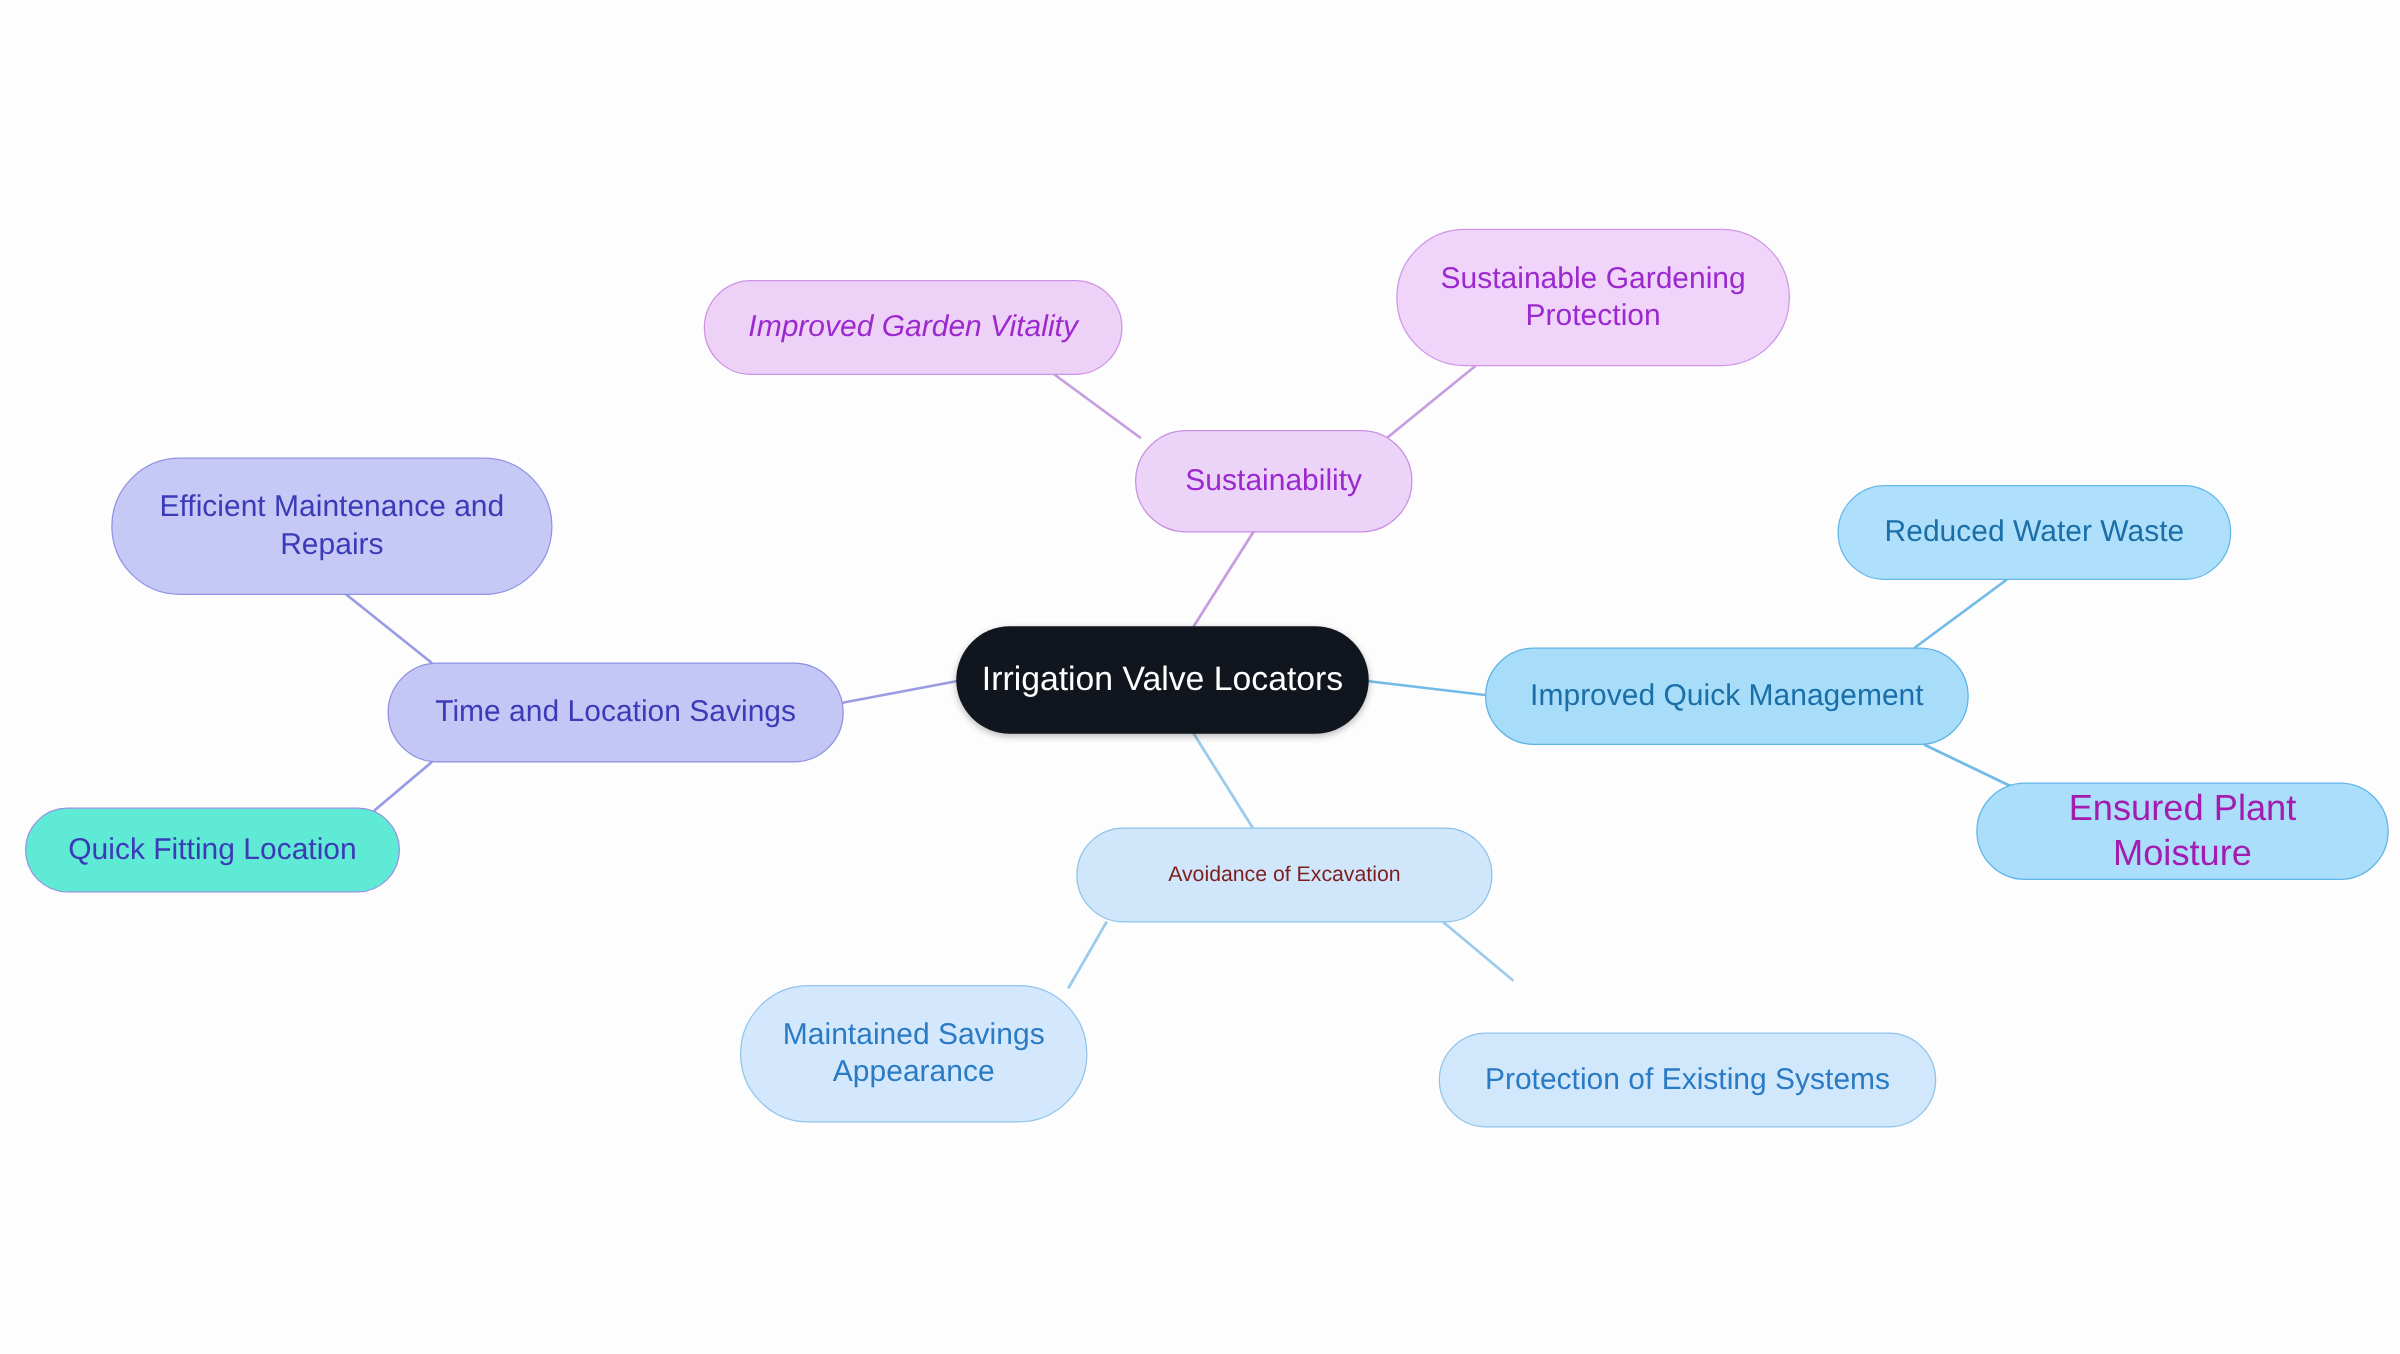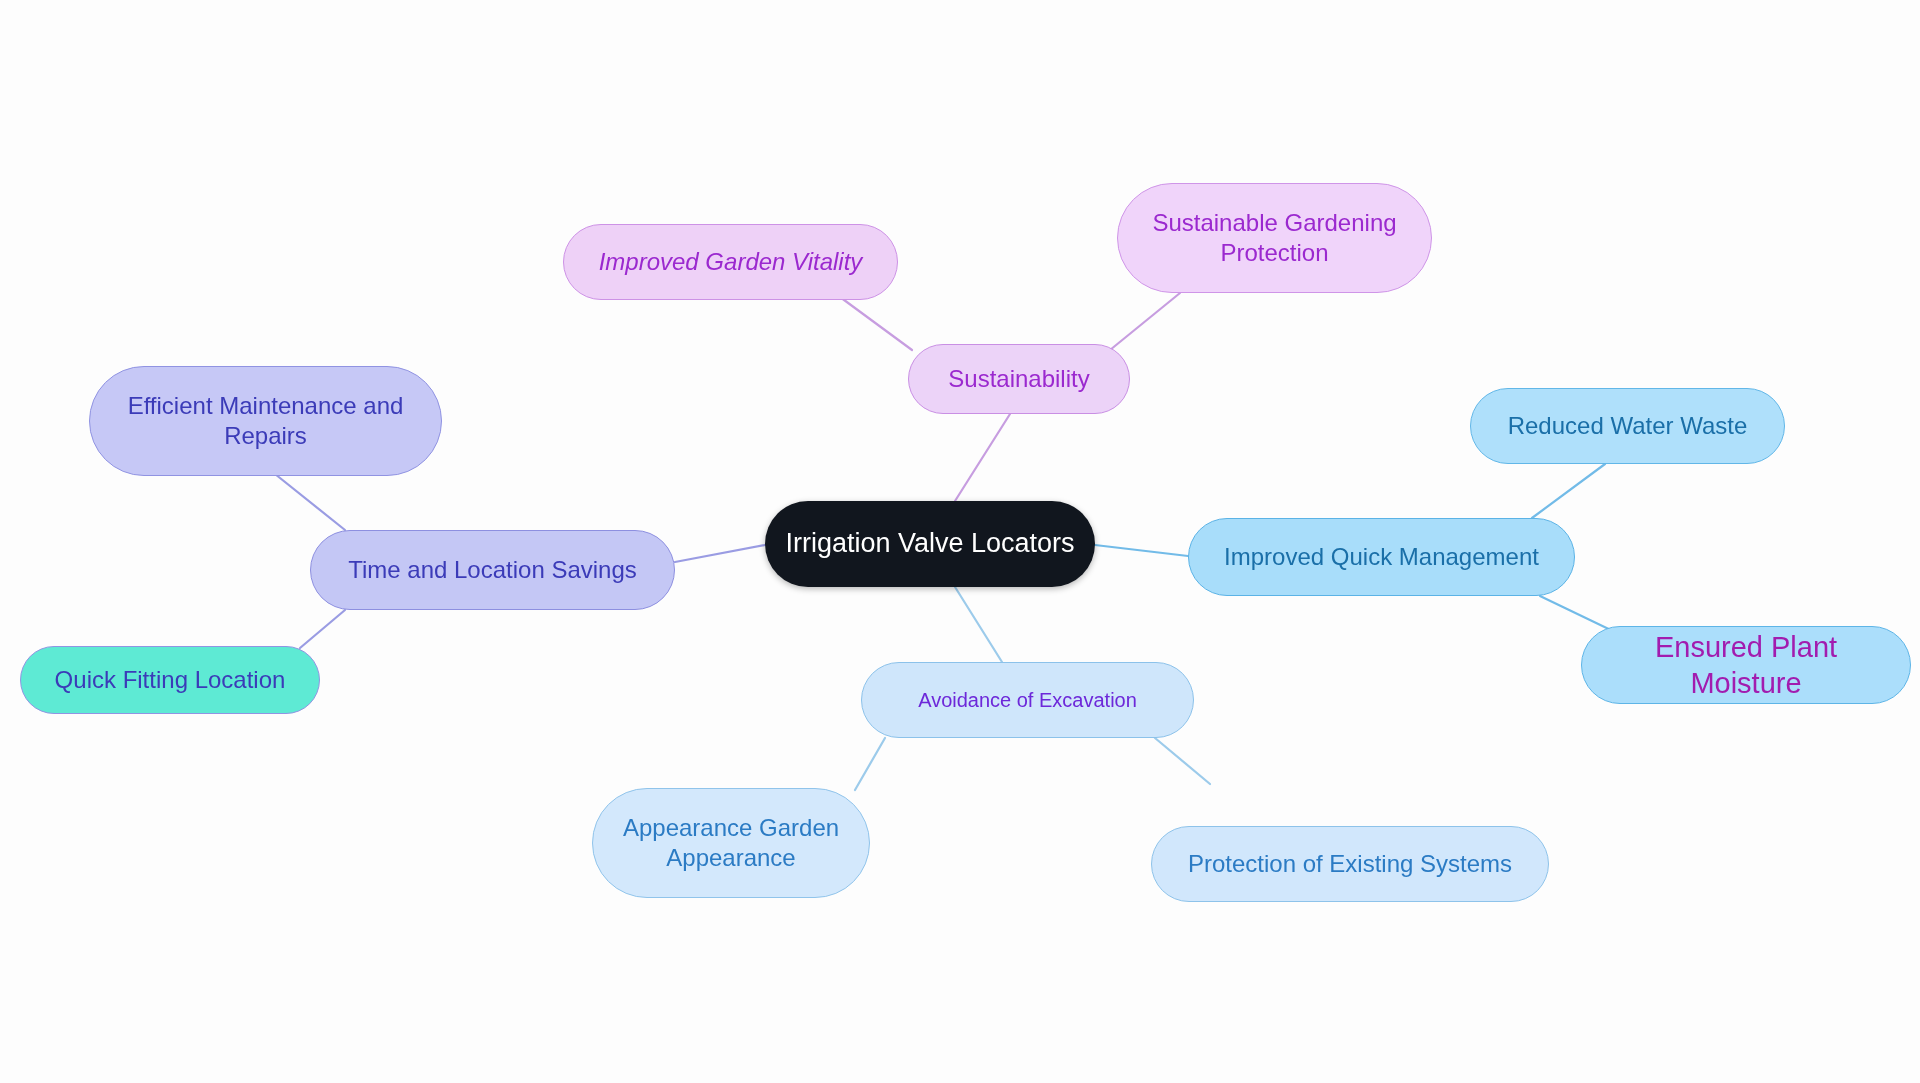--- a/index.html
+++ b/index.html
@@ -63,29 +63,29 @@
       <line x1="1540" y1="596" x2="1617" y2="633" stroke="#72bbe8" stroke-width="2.2" stroke-linecap="round"></line>
       <line x1="955" y1="587" x2="1002" y2="662" stroke="#9ccbeb" stroke-width="2.2" stroke-linecap="round"></line>
       <line x1="885" y1="738" x2="855" y2="790" stroke="#9ccbeb" stroke-width="2.2" stroke-linecap="round"></line>
       <line x1="1155" y1="738" x2="1210" y2="784" stroke="#9ccbeb" stroke-width="2.2" stroke-linecap="round"></line>
       <line x1="765" y1="545" x2="675" y2="562" stroke="#9a9ce3" stroke-width="2.2" stroke-linecap="round"></line>
       <line x1="345" y1="530" x2="270" y2="470" stroke="#9a9ce3" stroke-width="2.2" stroke-linecap="round"></line>
       <line x1="345" y1="610" x2="300" y2="648" stroke="#9a9ce3" stroke-width="2.2" stroke-linecap="round"></line>
     </svg>
   <div id="node-layer">
       <div class="node root" style="left: 765px; top: 501px; width: 330px; height: 86px; background: rgb(17, 22, 30); color: rgb(255, 255, 255); border-color: rgb(17, 22, 30); font-size: 27px;"><span class="node-label">Irrigation Valve Locators</span></div>
-      <div class="node" style="left: 908px; top: 344px; width: 222px; height: 70px; background: rgb(236, 211, 248); color: rgb(155, 41, 207); border-color: rgb(201, 143, 228); font-size: 24px; justify-content: flex-end;"><span class="node-label">Sustainability</span></div>
+      <div class="node" style="left: 908px; top: 344px; width: 222px; height: 82px; background: rgb(236, 211, 248); color: rgb(155, 41, 207); border-color: rgb(201, 143, 228); font-size: 24px; justify-content: flex-end;"><span class="node-label">Sustainability</span></div>
       <div class="node" style="left: 1117px; top: 183px; width: 315px; height: 110px; background: rgb(240, 212, 250); color: rgb(155, 41, 207); border-color: rgb(207, 149, 232); font-size: 24px;"><span class="node-label">Sustainable Gardening
 Protection</span></div>
       <div class="node" style="left: 563px; top: 224px; width: 335px; height: 76px; background: rgb(238, 209, 247); color: rgb(155, 41, 207); border-color: rgb(205, 146, 230); font-size: 24px; font-style: italic;"><span class="node-label">Improved Garden Vitality</span></div>
       <div class="node" style="left: 1188px; top: 518px; width: 387px; height: 78px; background: rgb(168, 221, 250); color: rgb(26, 111, 168); border-color: rgb(91, 179, 230); font-size: 24px;"><span class="node-label">Improved Quick Management</span></div>
       <div class="node" style="left: 1470px; top: 388px; width: 315px; height: 76px; background: rgb(175, 224, 251); color: rgb(26, 111, 168); border-color: rgb(98, 183, 232); font-size: 24px;"><span class="node-label">Reduced Water Waste</span></div>
       <div class="node" style="left: 1581px; top: 626px; width: 330px; height: 78px; background: rgb(171, 222, 251); color: #a21caf; border-color: rgb(94, 181, 231); font-size: 29px;"><span class="node-label">Ensured Plant Moisture</span></div>
-      <div class="node" style="left: 861px; top: 662px; width: 333px; height: 76px; background: rgb(207, 230, 251); color: #6d28d9; border-color: rgb(140, 194, 234); font-size: 20px;"><span class="node-label">Avoidance of Excavation</span></div>
-      <div class="node" style="left: 592px; top: 788px; width: 278px; height: 110px; background: rgb(211, 232, 252); color: rgb(43, 123, 196); border-color: rgb(144, 196, 235); font-size: 24px;"><span class="node-label">Appearance Garden
+      <div class="node" style="left: 861px; top: 662px; width: 333px; height: 76px; background: rgb(207, 230, 251); color: #7f1d1d; border-color: rgb(140, 194, 234); font-size: 17px;"><span class="node-label">Avoidance of Excavation</span></div>
+      <div class="node" style="left: 592px; top: 788px; width: 278px; height: 110px; background: rgb(211, 232, 252); color: rgb(43, 123, 196); border-color: rgb(144, 196, 235); font-size: 24px;"><span class="node-label">Maintained Savings
 Appearance</span></div>
       <div class="node" style="left: 1151px; top: 782px; width: 398px; height: 76px; background: rgb(209, 231, 252); color: rgb(43, 123, 196); border-color: rgb(142, 195, 234); font-size: 24px; margin-top: 44px;"><span class="node-label">Protection of Existing Systems</span></div>
       <div class="node" style="left: 310px; top: 530px; width: 365px; height: 80px; background: rgb(196, 199, 245); color: rgb(59, 59, 184); border-color: rgb(141, 143, 224); font-size: 24px;"><span class="node-label">Time and Location Savings</span></div>
       <div class="node" style="left: 89px; top: 366px; width: 353px; height: 110px; background: rgb(198, 200, 246); color: rgb(59, 59, 184); border-color: rgb(144, 147, 226); font-size: 24px;"><span class="node-label">Efficient Maintenance and
 Repairs</span></div>
       <div class="node" style="left: 20px; top: 646px; width: 300px; height: 68px; background: #5eead4; color: rgb(59, 59, 184); border-color: rgb(146, 148, 227); font-size: 24px;"><span class="node-label">Quick Fitting Location</span></div>
     </div>
 </div>
 
 </body></html>

